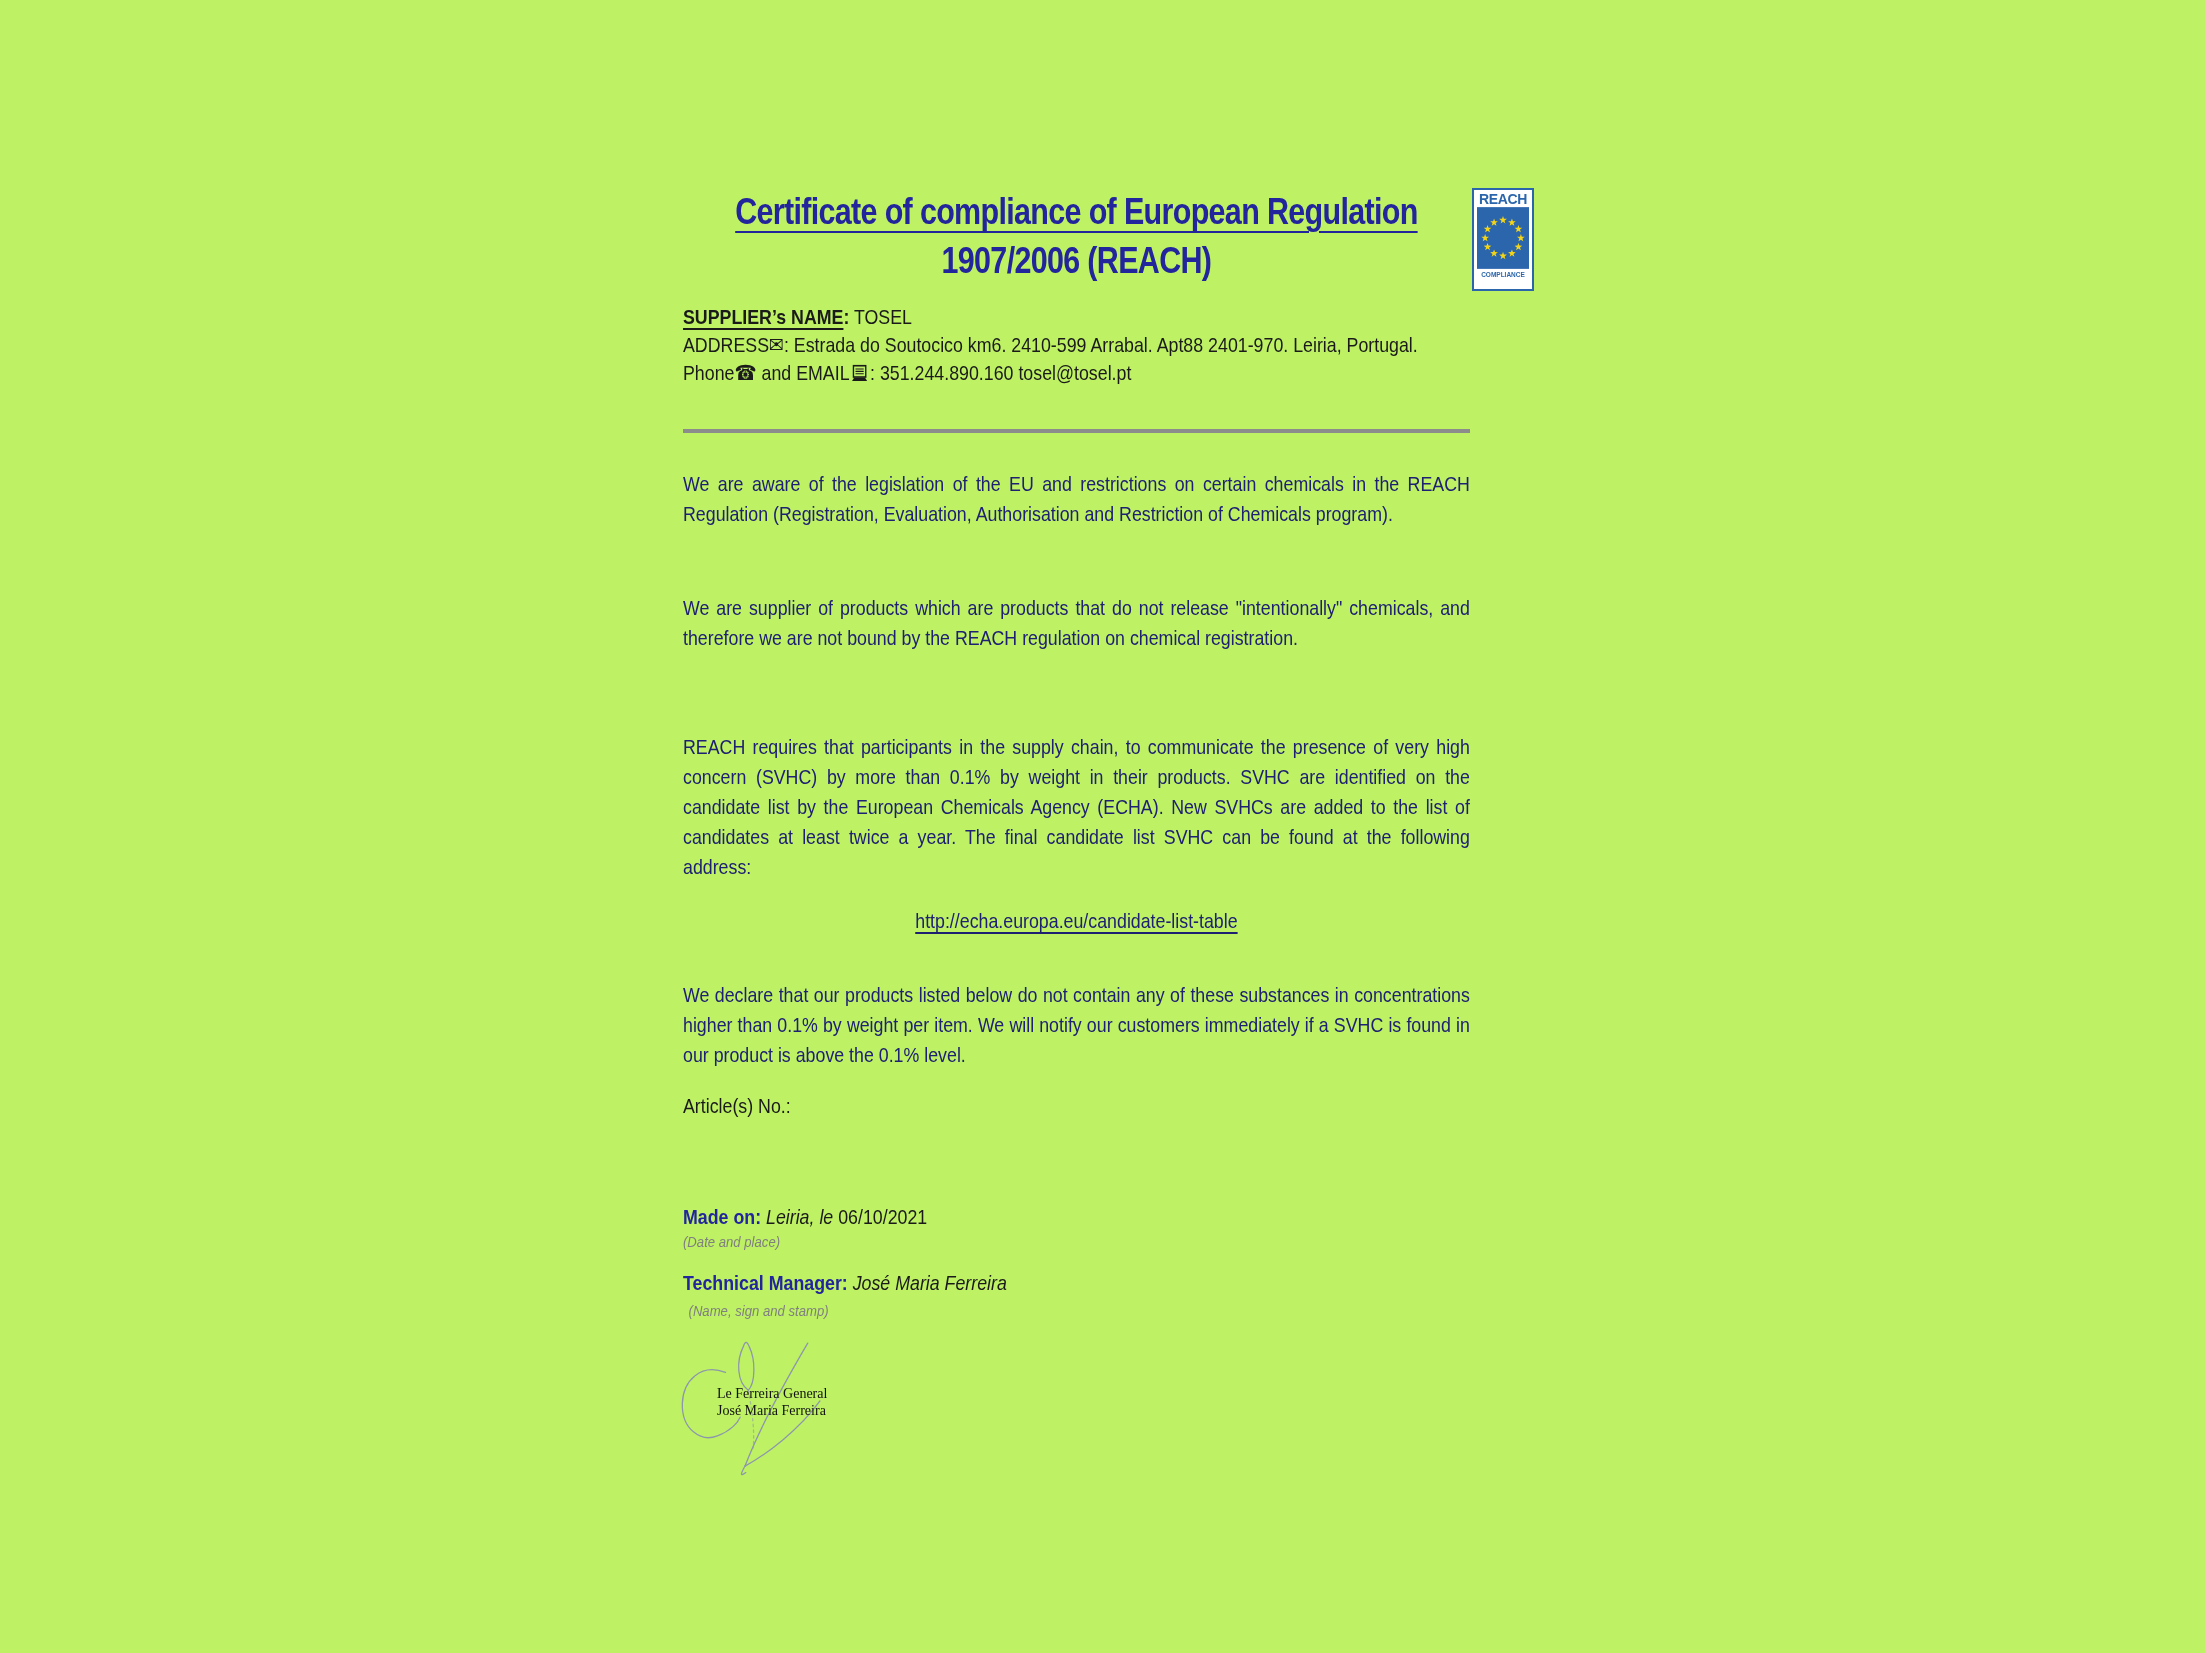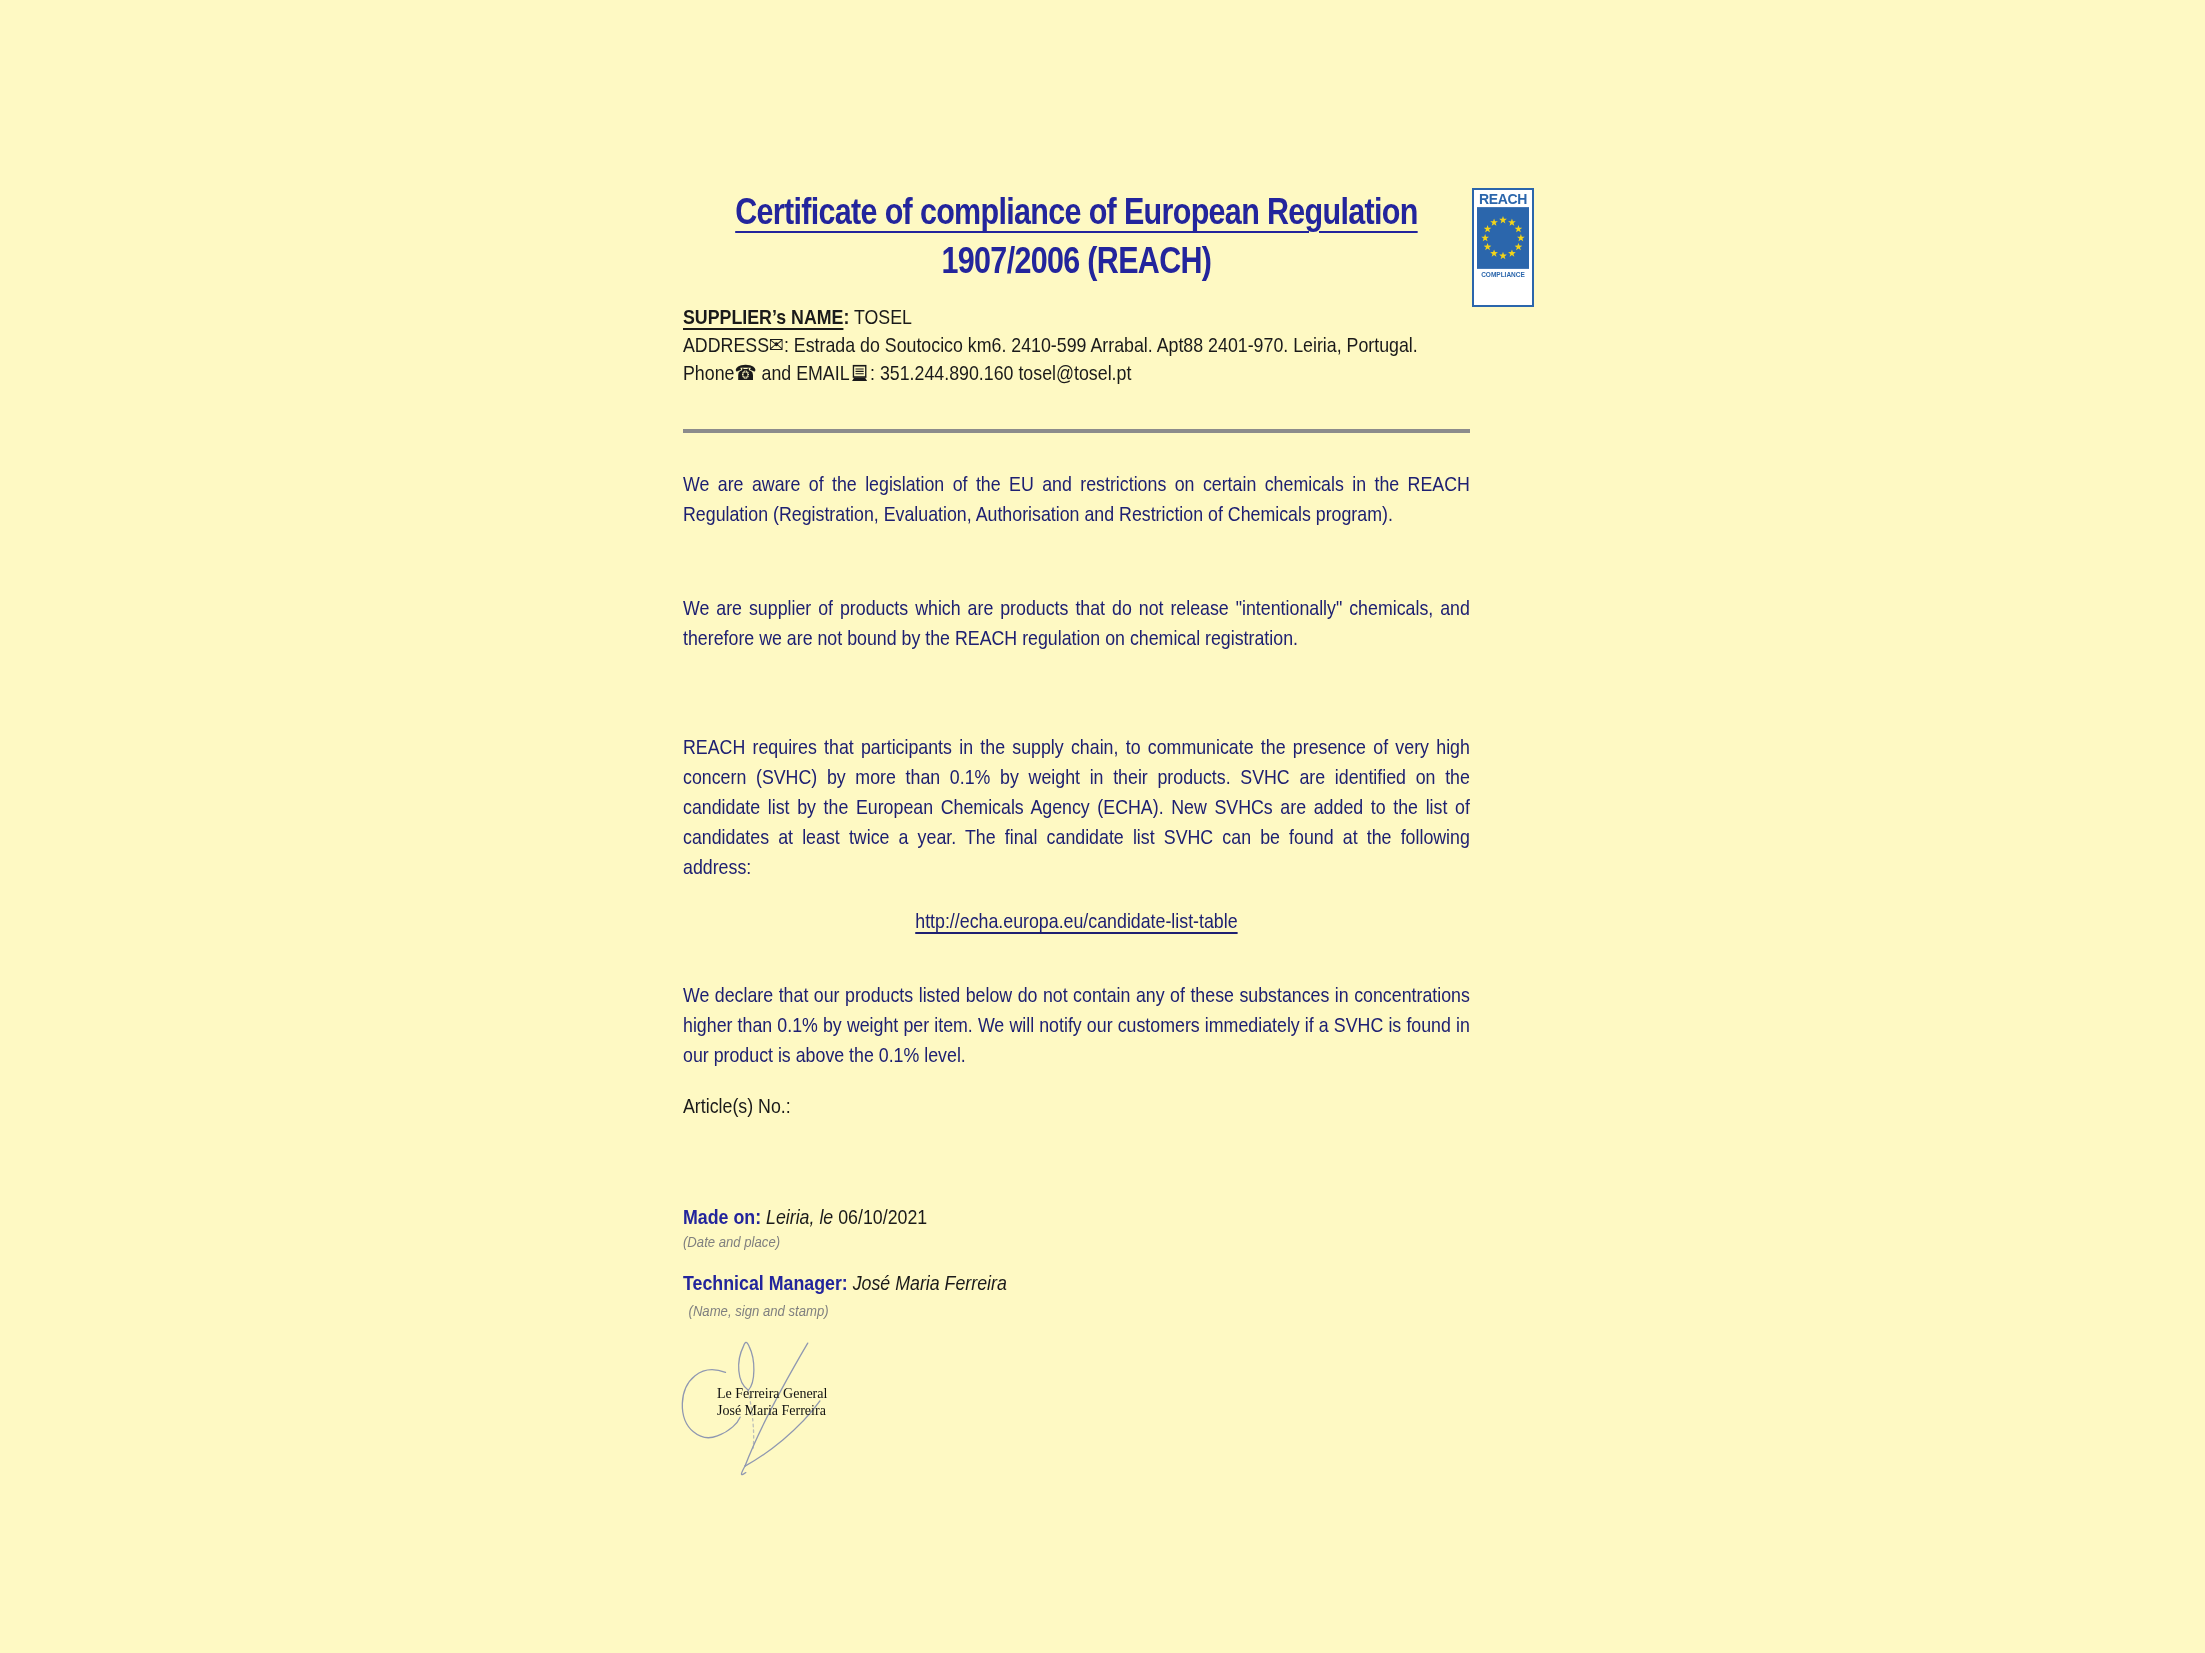--- a/index.html
+++ b/index.html
@@ -3,21 +3,21 @@
 <meta charset="utf-8">
 <style>
   * { margin: 0; padding: 0; box-sizing: border-box; }
   html, body { background: #ffffff; }
   body { font-family: "Liberation Sans", "DejaVu Sans", sans-serif; }
 
   .page {
     position: relative;
     width: 2205px;
     height: 1654px;
-    background: #fef9c3;
+    background: #bef264;
     overflow: hidden;
   }
 
   
   .content {
     position: absolute;
     left: 683px;
     top: 0;
     width: 929px;
     transform: scaleX(0.847);
@@ -106,21 +106,21 @@
   }
   .cap1 { top: 1233px; }
   .cap2 { top: 1302px; padding-left: 6.5px; }
 
   
   .reach-logo {
     position: absolute;
     left: 1472px;
     top: 188px;
     width: 62px;
-    height: 119px;
+    height: 103px;
     border: 2.4px solid #2B66AC;
     background: #ffffff;
     padding: 0.8px 2.4px;
     text-align: center;
   }
   .reach-logo .reach-word {
     color: #2B66AC;
     font-weight: bold;
     font-size: 14px;
     letter-spacing: -0.4px;

